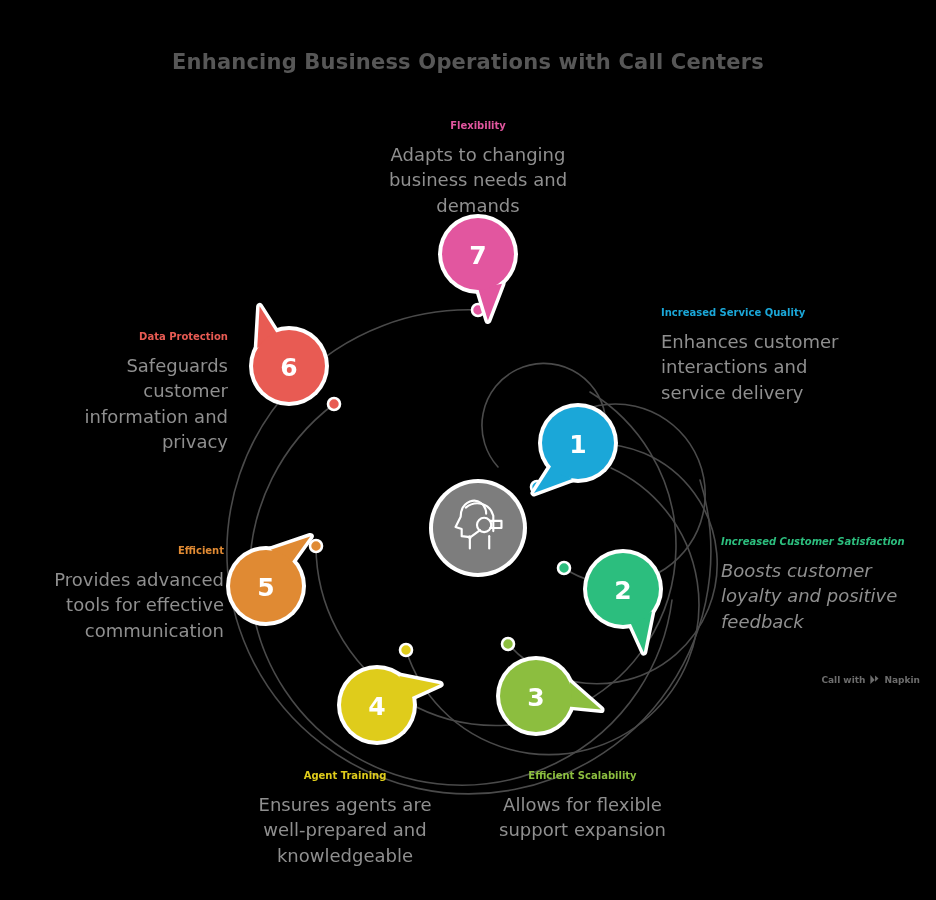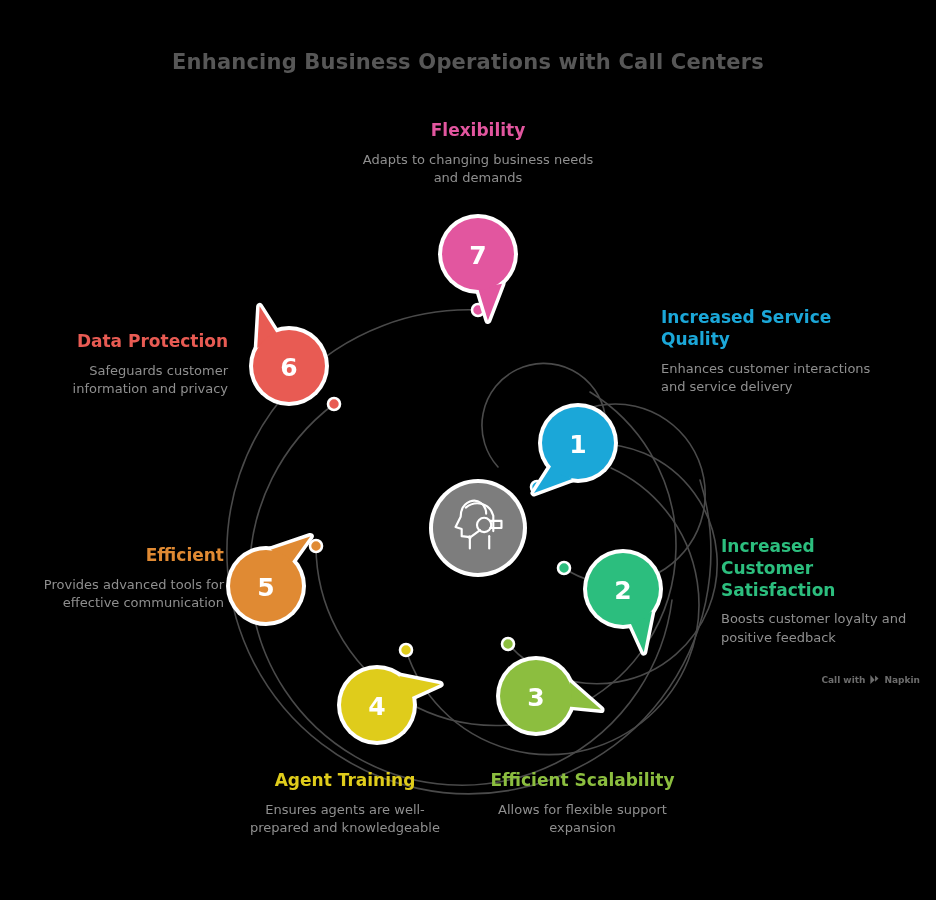--- a/index.html
+++ b/index.html
@@ -18,24 +18,24 @@
   svg.diagram{position:absolute;left:0;top:0;width:936px;height:900px;}
 
   .bub-num{
     fill:#fff;font-family:"DejaVu Sans",sans-serif;
     font-size:25px;font-weight:bold;text-anchor:middle;
     dominant-baseline:central;
   }
 
   .lbl{position:absolute;}
   .lbl .head{
-    font-size:17px;font-weight:bold;line-height:1.28;margin:0 0 9px 0;
+    font-size:10px;font-weight:bold;line-height:1.28;margin:0 0 9px 0;
   }
   .lbl .desc{
-    font-size:13px;color:#8f8f8f;line-height:1.42;margin:0;
+    font-size:18px;color:#8f8f8f;line-height:1.42;margin:0;
   }
 
   .ta-c{text-align:center;}
   .ta-l{text-align:left;}
   .ta-r{text-align:right;}
 
   .watermark{
     position:absolute;right:16px;bottom:22px;
     font-size:9px;font-weight:bold;color:#6d6d6d;
     display:flex;align-items:center;gap:4px;
@@ -212,21 +212,21 @@
   <div class="lbl ta-c" style="left:353px;top:120px;width:250px;">
     <p class="head" style="color:#E2569F;">Flexibility</p>
     <p class="desc">Adapts to changing business needs and demands</p>
   </div>
 
   <div class="lbl ta-l" style="left:661px;top:307px;width:215px;">
     <p class="head" style="color:#1BA7D8;">Increased Service Quality</p>
     <p class="desc">Enhances customer interactions and service delivery</p>
   </div>
 
-  <div class="lbl ta-l" style="left:721px;top:536px;width:190px;">
+  <div class="lbl ta-l" style="left:721px;top:536px;width:190px;font-style:italic;">
     <p class="head" style="color:#2CBE7E;">Increased Customer Satisfaction</p>
     <p class="desc">Boosts customer loyalty and positive feedback</p>
   </div>
 
   <div class="lbl ta-c" style="left:239px;top:770px;width:212px;">
     <p class="head" style="color:#DFCC1B;">Agent Training</p>
     <p class="desc">Ensures agents are well-prepared and knowledgeable</p>
   </div>
 
   <div class="lbl ta-c" style="left:475px;top:770px;width:215px;">

